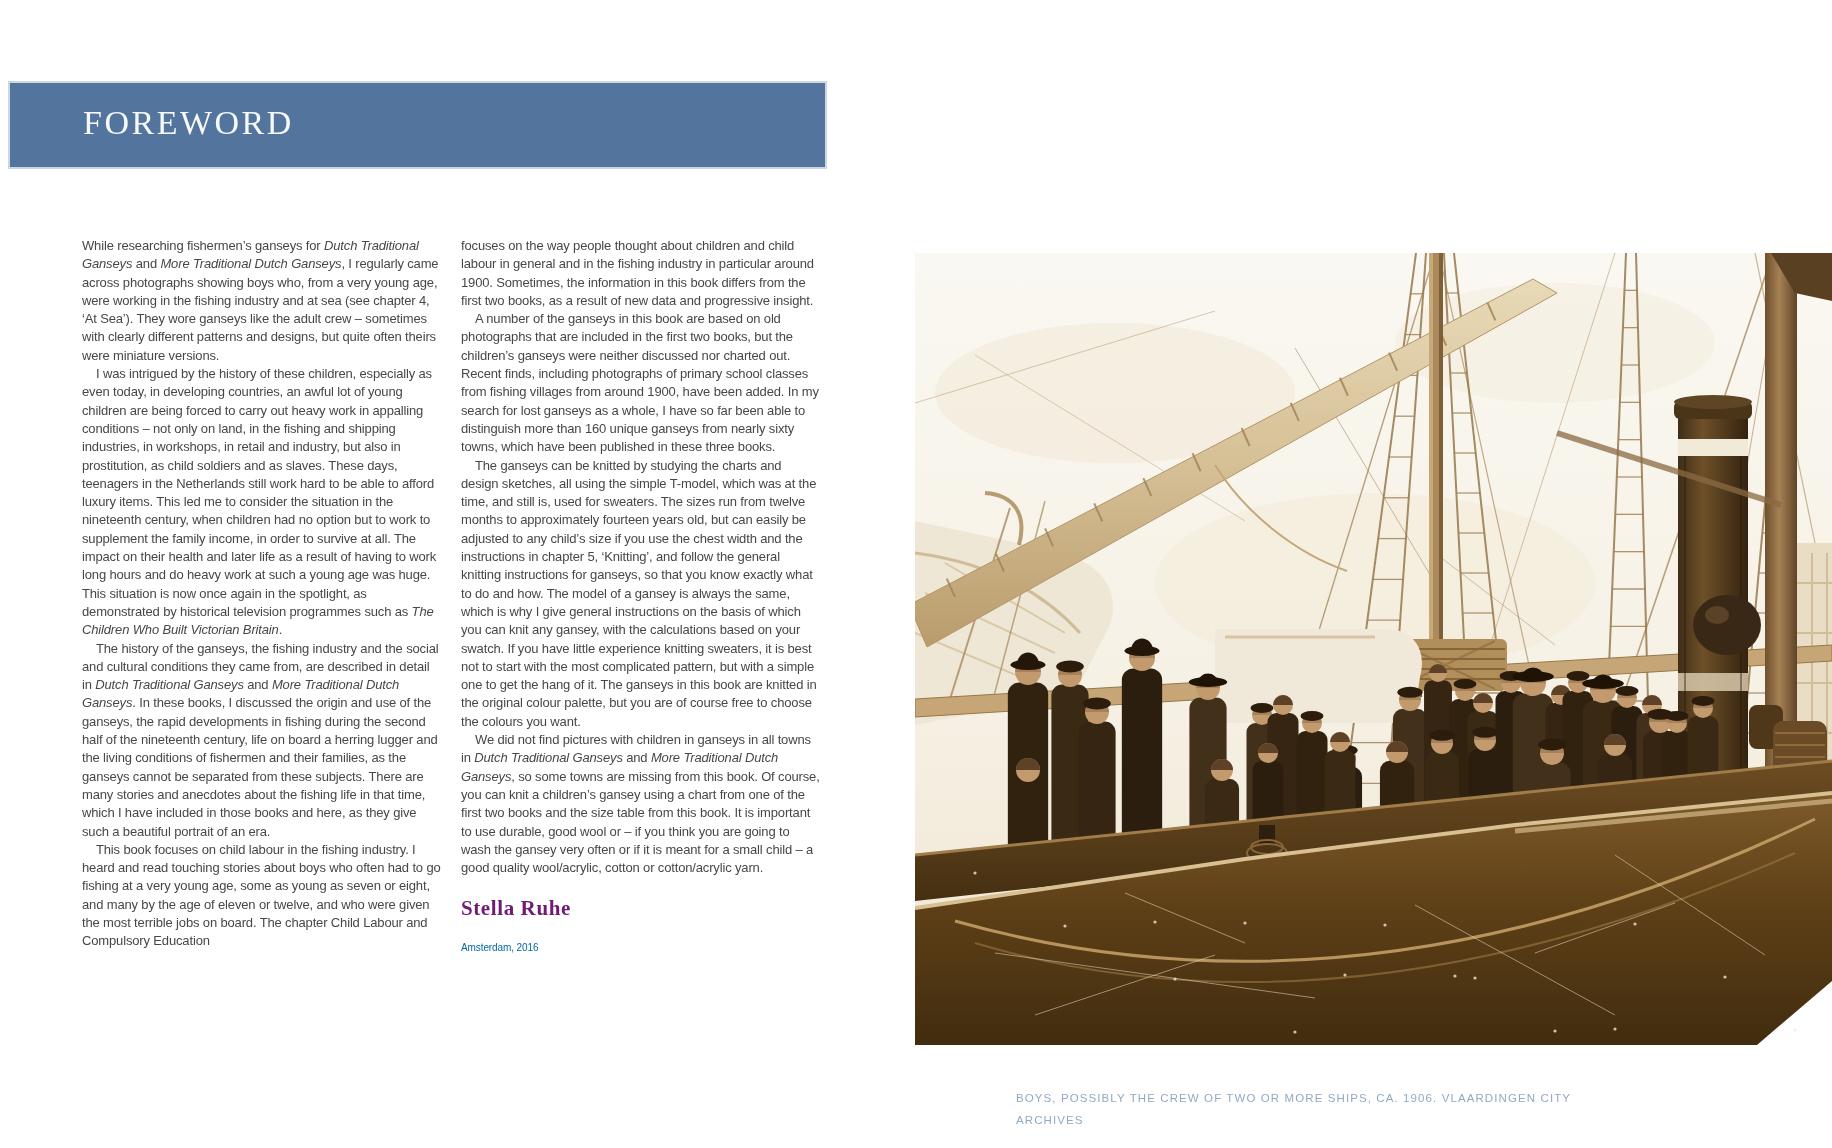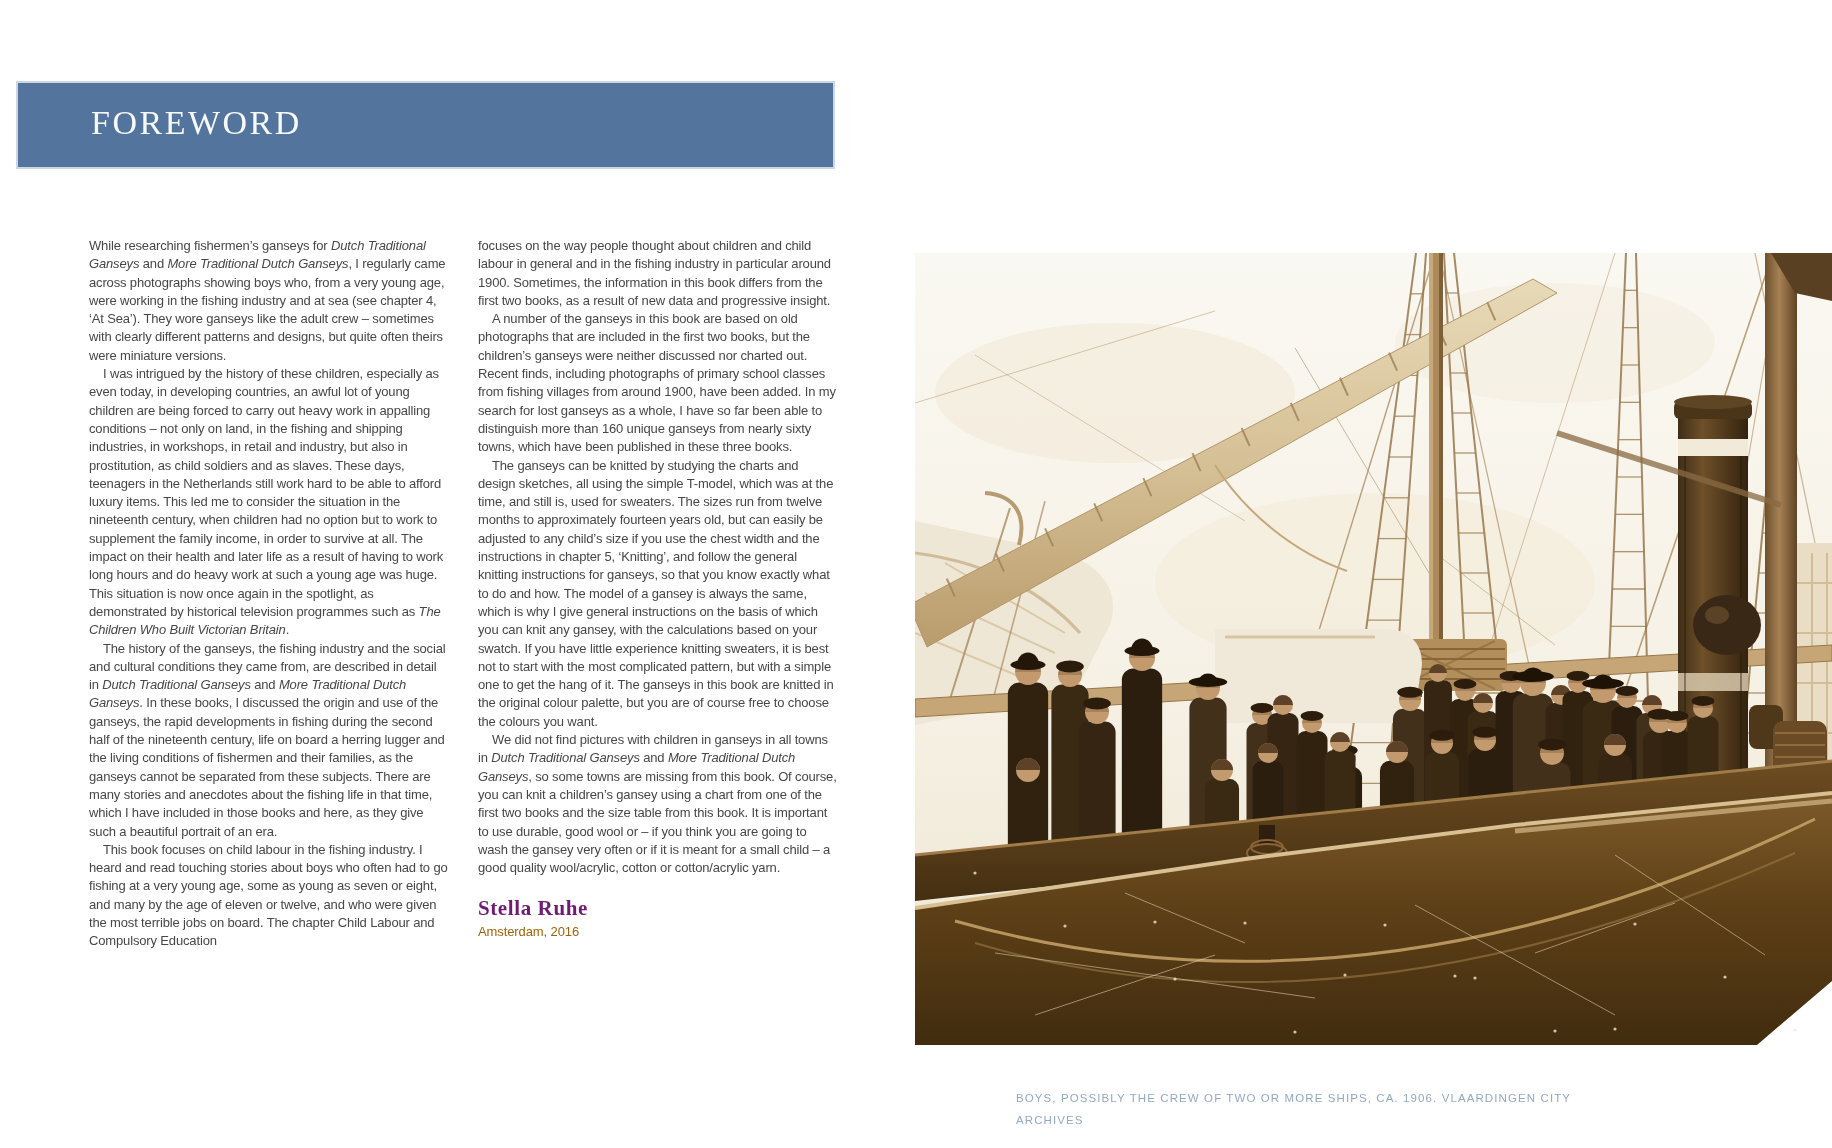--- a/index.html
+++ b/index.html
@@ -1,43 +1,43 @@
 <!DOCTYPE html>
 <html><head>
 <meta charset="utf-8">
 <style>
   html,body{margin:0;padding:0;}
   body{
     width:1832px;height:1148px;position:relative;background:#ffffff;
     font-family:"Liberation Sans",sans-serif;overflow:hidden;
   }
   .titlebar{
-    position:absolute;left:16px;top:81px;width:819px;height:88px;
+    position:absolute;left:8px;top:81px;width:819px;height:88px;
     background:#53759d;border:2px solid #ccd7e3;box-sizing:border-box;
   }
   .titlebar h1{
     margin:0;position:absolute;left:73px;top:50%;transform:translateY(-54%);
     font-family:"Liberation Serif",serif;font-weight:400;
     font-size:34px;letter-spacing:2.5px;color:#f6f8fa;
   }
   .col{
     position:absolute;top:237px;
     font-size:13px;line-height:18.3px;letter-spacing:-0.15px;color:#474747;
   }
-  .col1{left:89px;width:359px;}
-  .col2{left:478px;width:361px;}
+  .col1{left:82px;width:359px;}
+  .col2{left:461px;width:361px;}
   .col p{margin:0;}
   .col p.indent{text-indent:14px;}
   .col i{font-style:italic;}
   .signature{
     margin-top:19px;
     font-family:"Liberation Serif",serif;font-weight:700;
     font-size:21px;letter-spacing:0.6px;color:#701a75;line-height:24px;
   }
-  .place{margin-top:3px;font-size:13px;color:#a16207;letter-spacing:-0.1px;}
+  .place{margin-top:19px;font-size:10px;color:#0369a1;letter-spacing:-0.1px;}
   .photo{
     position:absolute;left:915px;top:253px;width:917px;height:792px;overflow:hidden;
     background:#f7f4ec;
   }
   .photo svg{display:block;width:100%;height:100%;}
   .caption{
     position:absolute;left:1016px;top:1087px;width:600px;
     font-size:11.5px;line-height:22px;letter-spacing:1.1px;color:#93a9c3;
   }
   .caption span{display:block;}

